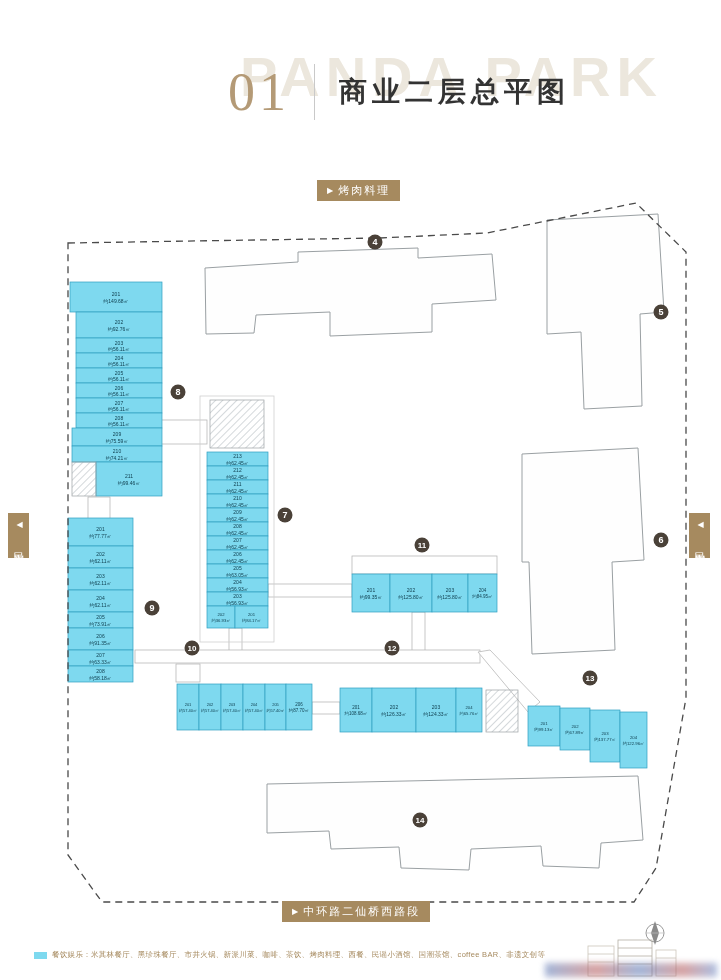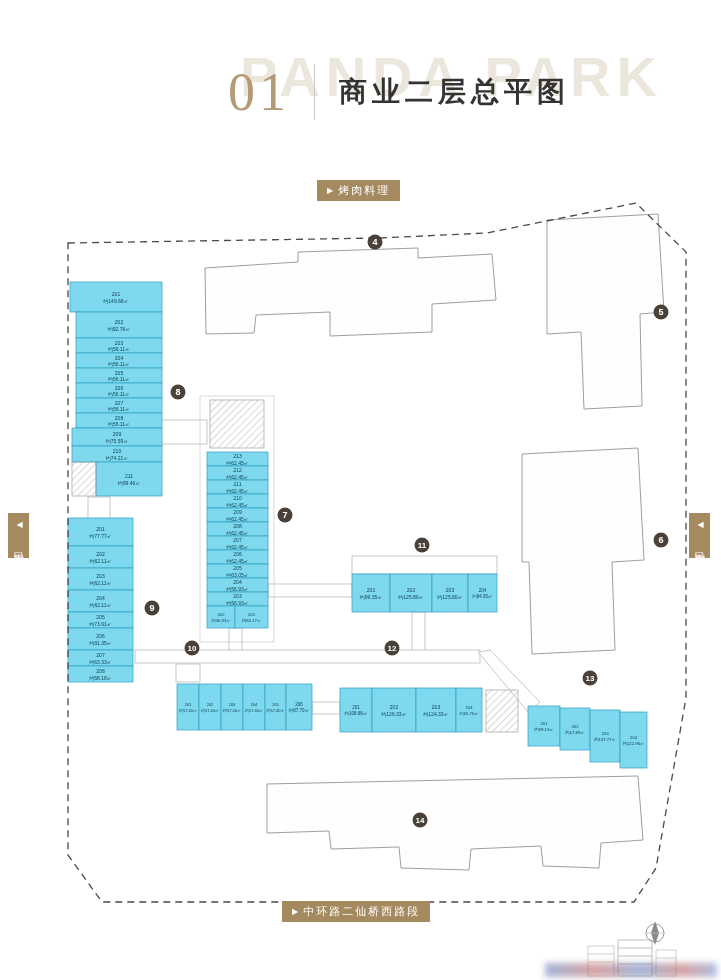--- a/index.html
+++ b/index.html
@@ -285,16 +285,20 @@
   <div class="badge-v badge-left">
     <span class="arr">◀</span>
     <span>民兴三路</span>
   </div>
   <div class="badge-v badge-right">
     <span class="arr">◀</span>
     <span>民兴四路</span>
   </div>
 
 
+  <div class="legend">
+    <span class="swatch" style="background: rgb(126, 217, 239);"></span>
+    <span class="legend-text">餐饮娱乐：米其林餐厅、黑珍珠餐厅、市井火锅、新派川菜、咖啡、茶饮、烤肉料理、西餐、民谣小酒馆、国潮茶馆、coffee BAR、非遗文创等</span>
+  </div>
 
   <div class="blur-mark"></div>
 
 </div>
 
 </body></html>

